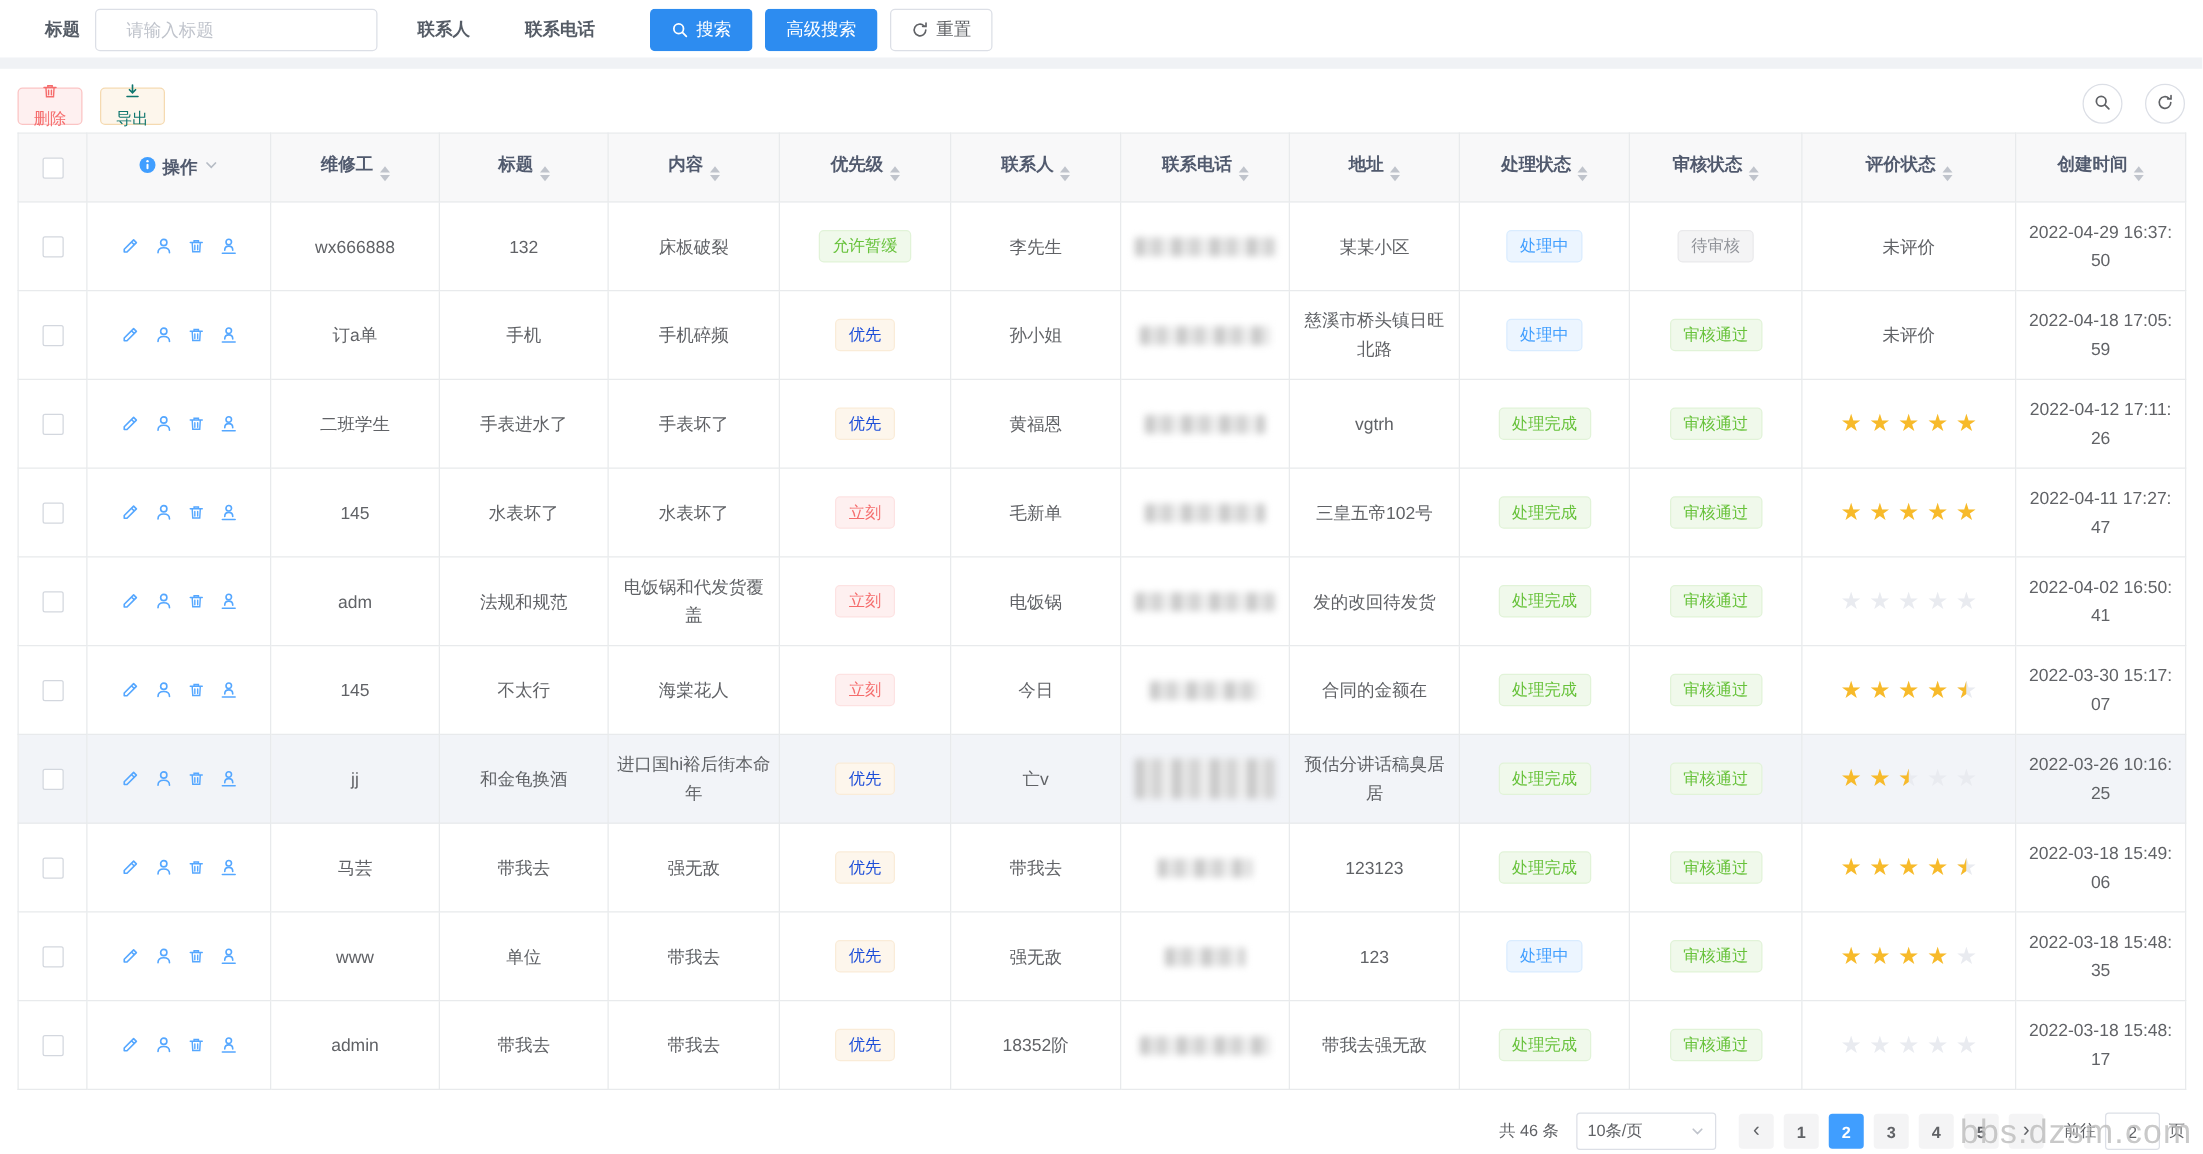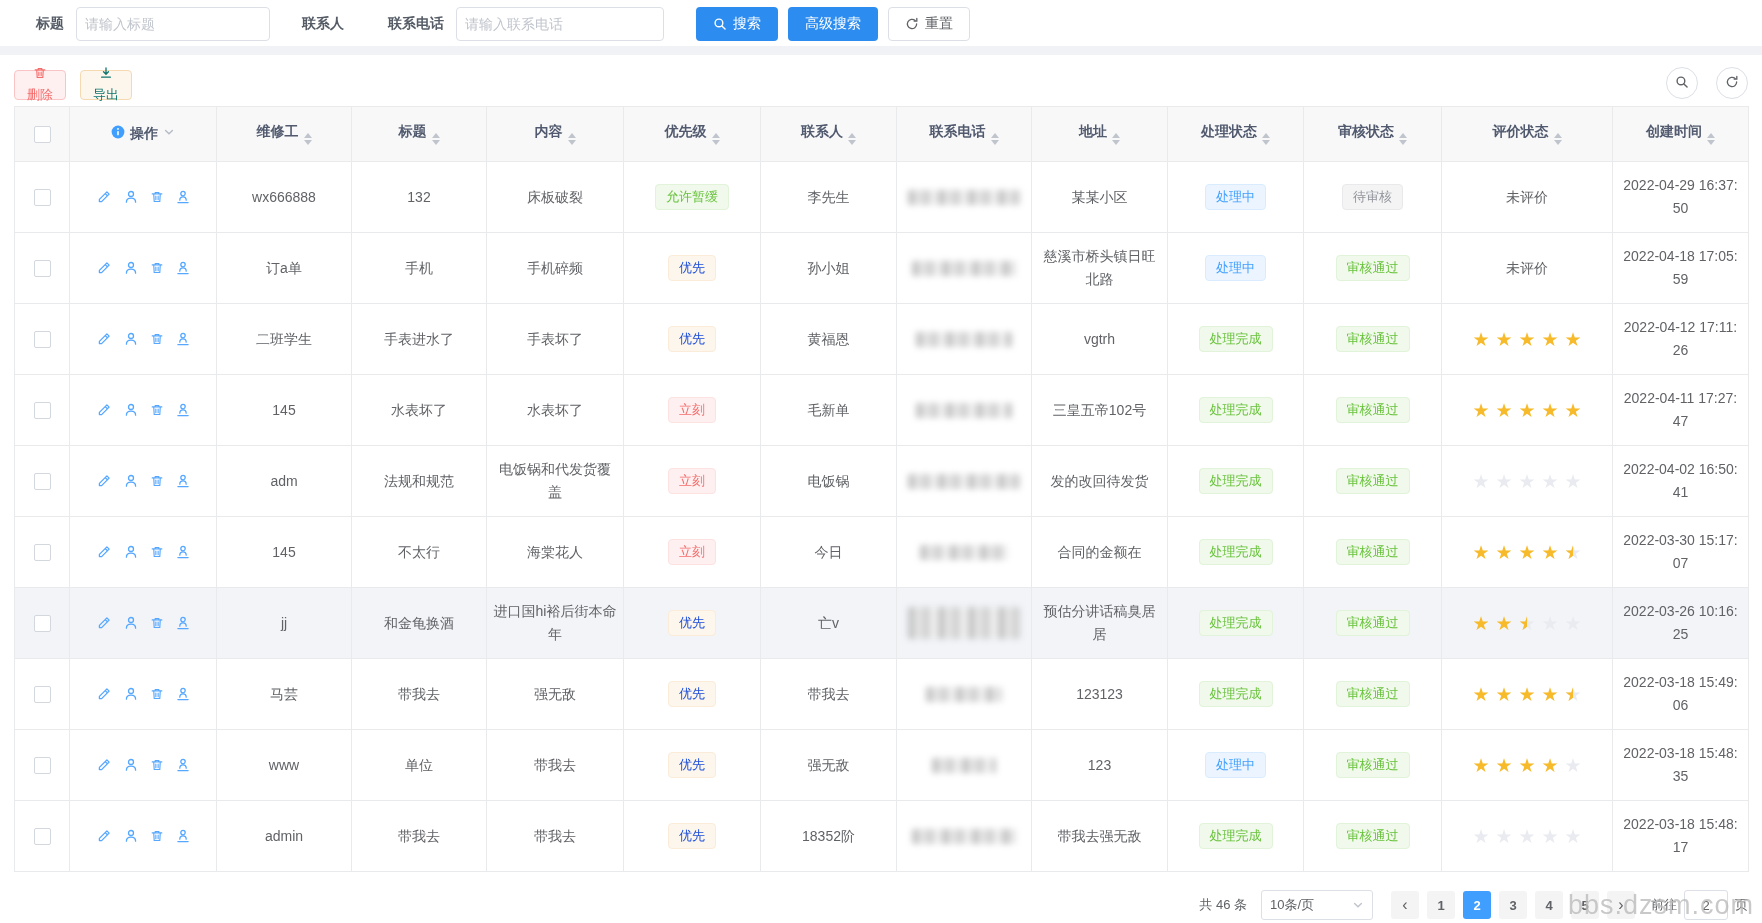--- a/index.html
+++ b/index.html
@@ -5,21 +5,21 @@
   html,body{margin:0;padding:0;}
   body{
     width:1762px;height:923px;position:relative;overflow:hidden;
     background:#fff;color:#606266;
     font-family:"Liberation Sans","DejaVu Sans",sans-serif;font-size:14px;
   }
   
   .search-bar{display:flex;align-items:center;padding:6px 0 4px 36px;height:36px;}
   .form-group{display:flex;align-items:center;margin-right:32px;}
   .form-label{font-weight:bold;color:#555c66;margin-right:12px;white-space:nowrap;}
-  .input{height:32px;border:1px solid #dcdfe6;border-radius:4px;padding:0 8px;font-size:14px;color:#606266;outline:none;background:#fff;}
+  .input{height:32px;border:1px solid #dcdfe6;border-radius:4px;padding:0 24px;font-size:14px;color:#606266;outline:none;background:#fff;}
   .input::placeholder{color:#c0c4cc;}
   .w200{width:176px;} .w215{width:190px;}
   .btn{display:inline-flex;align-items:center;justify-content:center;gap:6px;height:34px;
        border-radius:4px;border:1px solid transparent;font-size:14px;cursor:pointer;
        padding:0 16px;font-family:inherit;}
   .btn + .btn{margin-left:10px;}
   .btn-primary{background:#2d8cf0;color:#fff;}
   .btn-plain{background:#fff;border-color:#dcdfe6;color:#606266;}
   .btn .ic{display:inline-flex;align-items:center;}
   
@@ -81,21 +81,20 @@
 <div class="search-bar">
   <div class="form-group">
     <span class="form-label">标题</span>
     <input class="input w200" placeholder="请输入标题" style="">
   </div>
   <div class="form-group">
     <span class="form-label">联系人</span>
   </div>
   <div class="form-group">
     <span class="form-label">联系电话</span>
-    <input class="input w215" placeholder="请输入联系电话" style="">
   </div>
   <button class="btn btn-primary">
     <span class="ic">
         <svg viewBox="0 0 16 16" width="14" height="14" fill="none" stroke="currentColor" stroke-width="1.6" stroke-linecap="round">
           <circle cx="6.8" cy="6.8" r="4.4"></circle>
           <path d="M10.2 10.2 L13.8 13.8"></path>
         </svg>
       </span>
     <span>搜索</span>
   </button>

